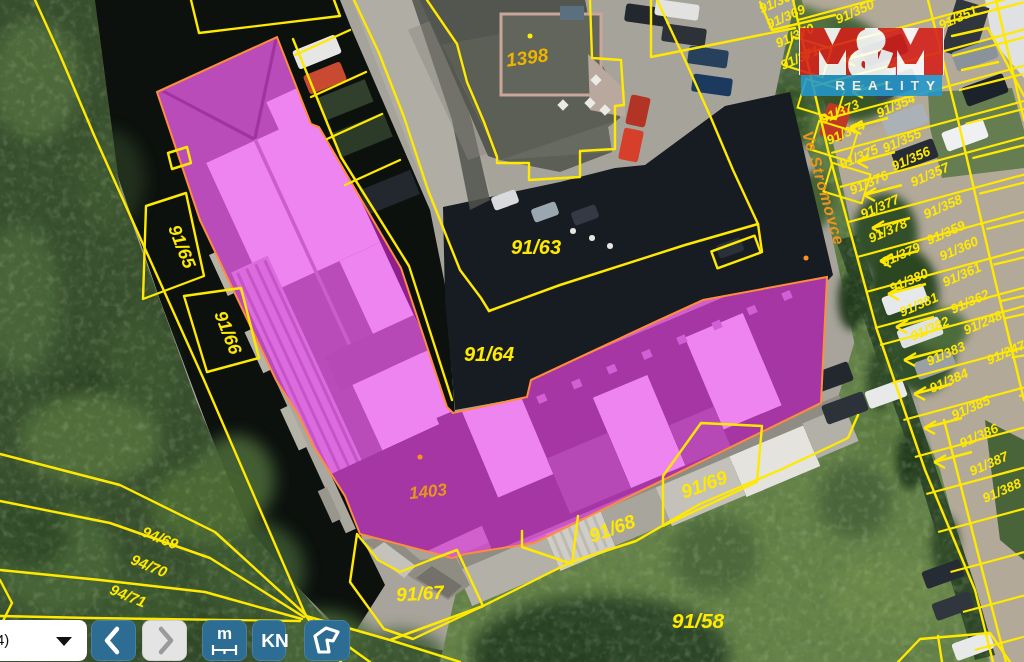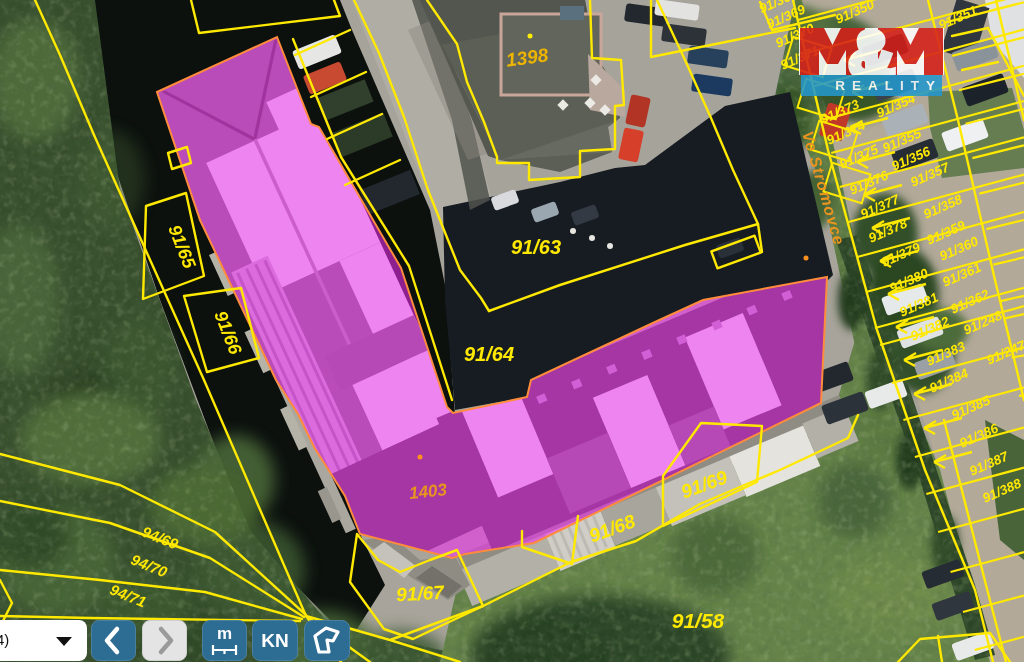--- a/index.html
+++ b/index.html
@@ -428,21 +428,21 @@
       </svg></div>
 <div class="btn" style="left:142px;width:45px;background:#e4e4e4;border-color:#cfcfcf;">
 <svg width="43" height="39" viewBox="0 0 43 39">
         <polyline points="18,8 28,19.5 18,31" stroke="#9a9a9a" stroke-width="4.5" fill="none" stroke-linecap="round" stroke-linejoin="round"></polyline>
       </svg></div>
 <div class="btn" style="left:202px;width:45px;">
 <svg width="43" height="39" viewBox="0 0 43 39">
         <text x="21.5" y="18" font-size="17" font-weight="bold" fill="#fff" text-anchor="middle" font-family="Liberation Sans, sans-serif">m</text>
         <path d="M10,29 L33,29 M10,24 L10,34 M33,24 L33,34 M21.5,29 L21.5,33" stroke="#fff" stroke-width="2.2" fill="none"></path>
       </svg></div>
-<div class="btn" style="left:252px;width:46px;">
+<div class="btn" style="left:252px;width:34px;">
 <svg width="44" height="39" viewBox="0 0 44 39">
         <text x="22" y="26" font-size="19" font-weight="bold" fill="#fff" text-anchor="middle" font-family="Liberation Sans, sans-serif">KN</text>
       </svg></div>
 <div class="btn" style="left:304px;width:46px;">
 <svg width="44" height="39" viewBox="0 0 44 39">
         <path d="M14,31 L10,15 L21,7 L33,11 L28,20 L22,19 L24,31 Z" stroke="#fff" stroke-width="3.2" fill="none" stroke-linejoin="round"></path>
       </svg></div>
 </div>
 
 </body></html>

